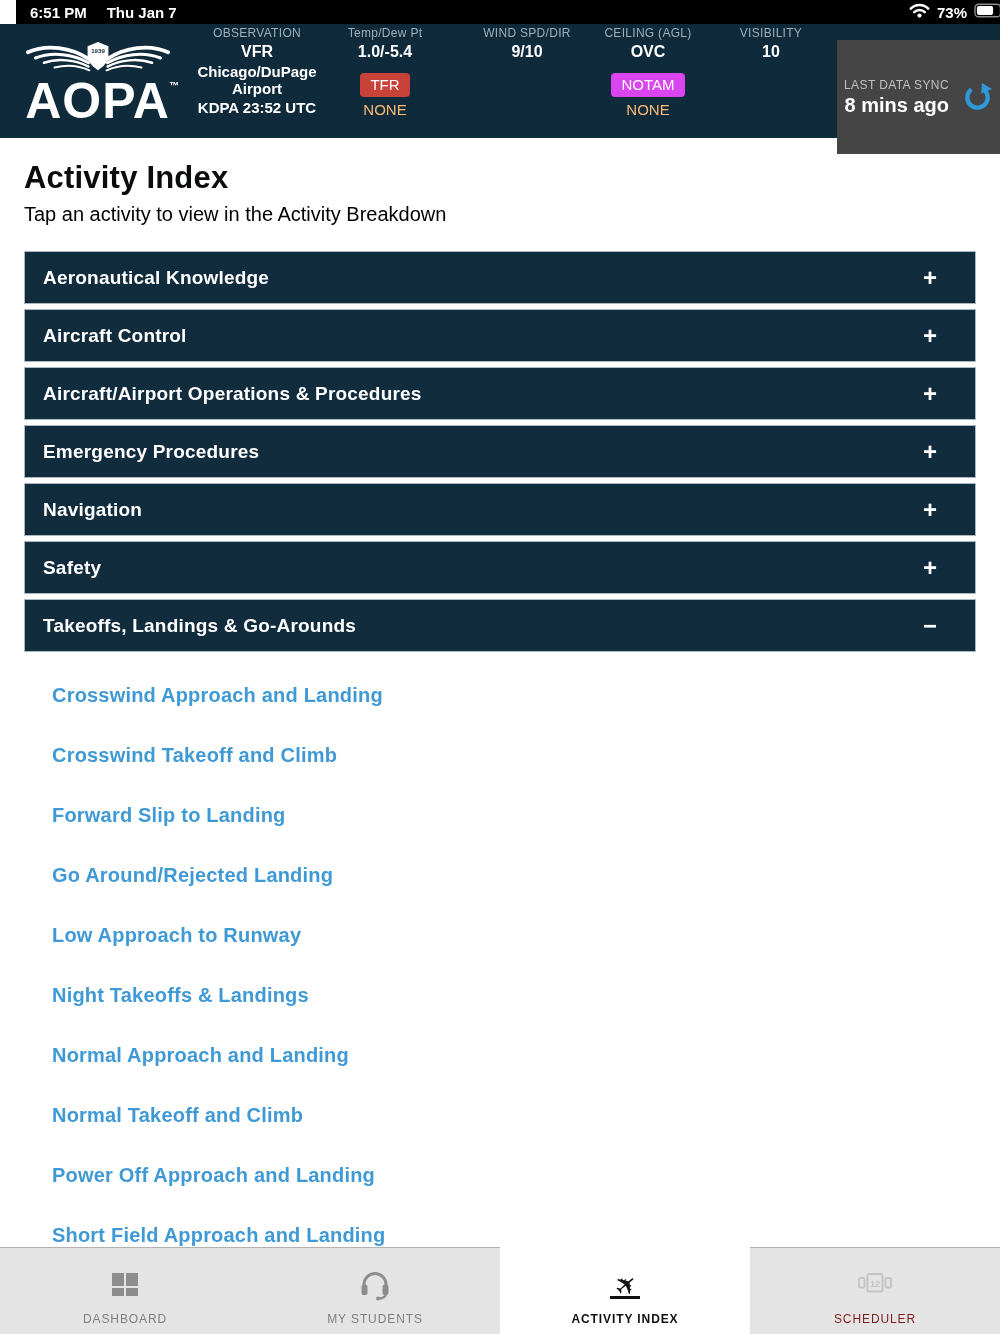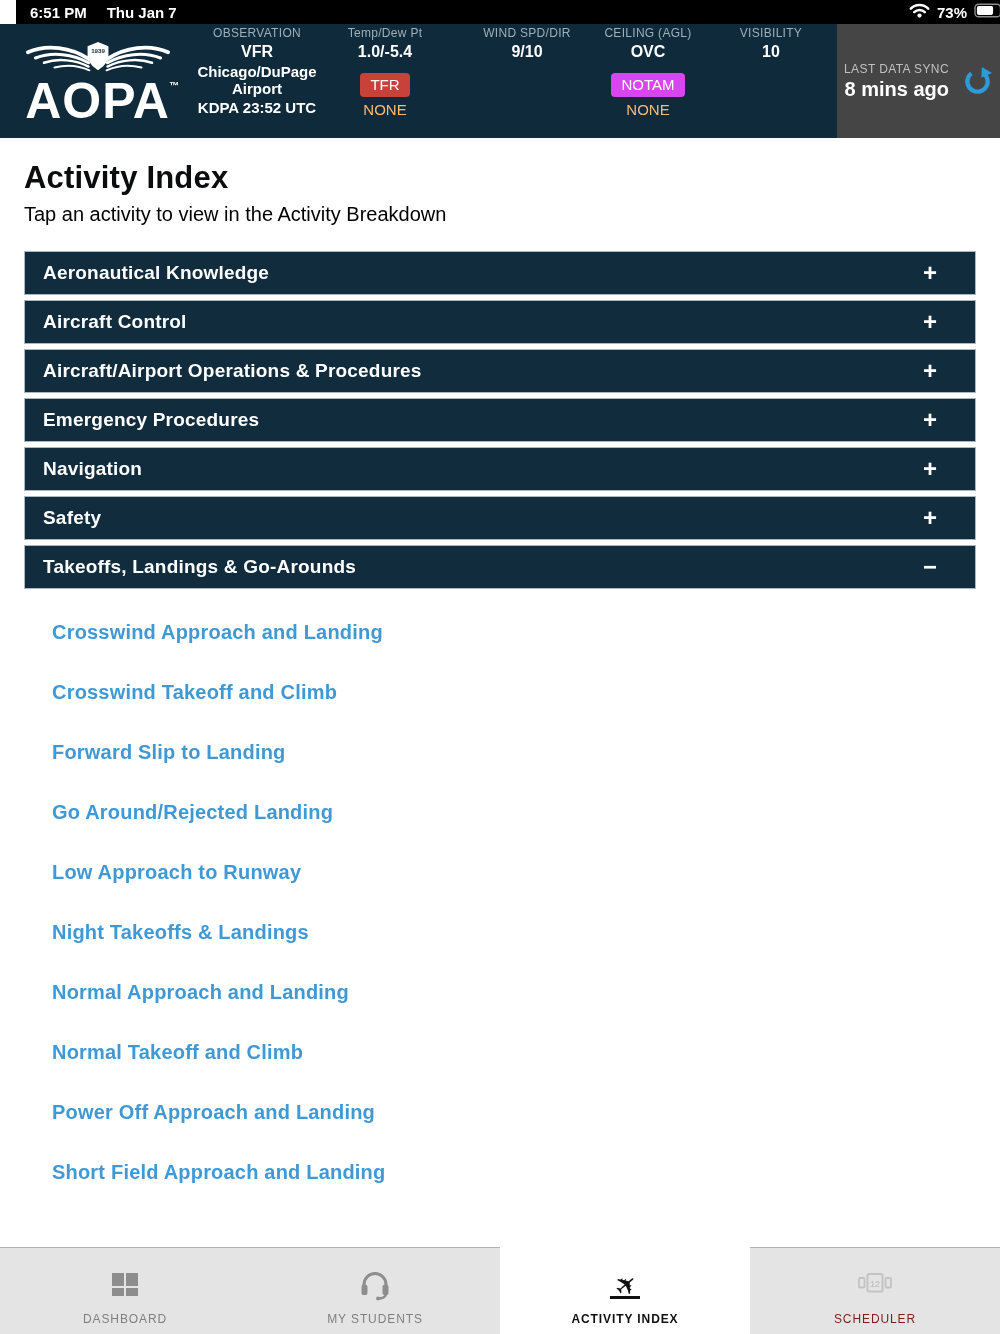--- a/index.html
+++ b/index.html
@@ -26,32 +26,32 @@
   .hcol-ceiling{left:588px;width:120px;}
   .hcol-vis{left:716px;width:110px;}
   .hlabel{font-size:12px;color:#9db0bb;letter-spacing:.3px;}
   .hval{font-size:16px;font-weight:bold;margin-top:2px;}
   .hval-multi{font-size:15px;font-weight:bold;margin-top:1px;line-height:1.18;}
   .badge{display:inline-block;margin-top:11px;padding:3px 10px;border-radius:4px;
          font-size:15px;color:#fff;}
   .badge-tfr{background:#c9423a;}
   .badge-notam{background:#d946ef;}
   .badge-none{font-size:15px;color:#fdba74;margin-top:4px;}
-  .sync{position:absolute;left:837px;top:0;right:0;height:114px;background:#454545;
+  .sync{position:absolute;left:837px;top:16px;right:0;height:114px;background:#454545;
         display:flex;align-items:center;justify-content:center;gap:13px;}
   .sync-label{font-size:12px;color:#c0c0c0;letter-spacing:.4px;}
   .sync-value{font-size:20px;font-weight:bold;color:#fff;margin-top:2px;}
   .refresh{display:flex;cursor:pointer;}
 
   
   .content{position:absolute;top:138px;left:0;width:100%;box-sizing:border-box;padding:0 24px;}
   .page-title{margin:22px 0 0;font-size:31px;font-weight:bold;color:#0b0c0d;letter-spacing:.2px;}
   .page-subtitle{margin:7px 0 0;font-size:20px;color:#000000;}
   .accordion{margin-top:25px;}
-  .acc-bar{height:44px;margin-bottom:5px;background:#112c3d;border:1px solid #a9b8c1;box-sizing:border-box;
+  .acc-bar{height:53px;margin-bottom:5px;background:#112c3d;border:1px solid #a9b8c1;box-sizing:border-box;
            color:#fff;display:flex;align-items:center;justify-content:space-between;
            padding:0 38px 0 18px;cursor:pointer;}
   .acc-label{font-size:19px;font-weight:bold;letter-spacing:.2px;}
   .acc-icon{font-size:24px;font-weight:bold;line-height:1;}
   .acc-list{padding:8px 0 4px 28px;}
   .activity-link{display:block;height:60px;line-height:60px;font-size:20px;font-weight:bold;
                  color:#3f99d5;text-decoration:none;cursor:pointer;letter-spacing:.2px;}
 
   
   .tab-bar{position:absolute;left:0;bottom:0;width:100%;height:87px;display:flex;}

